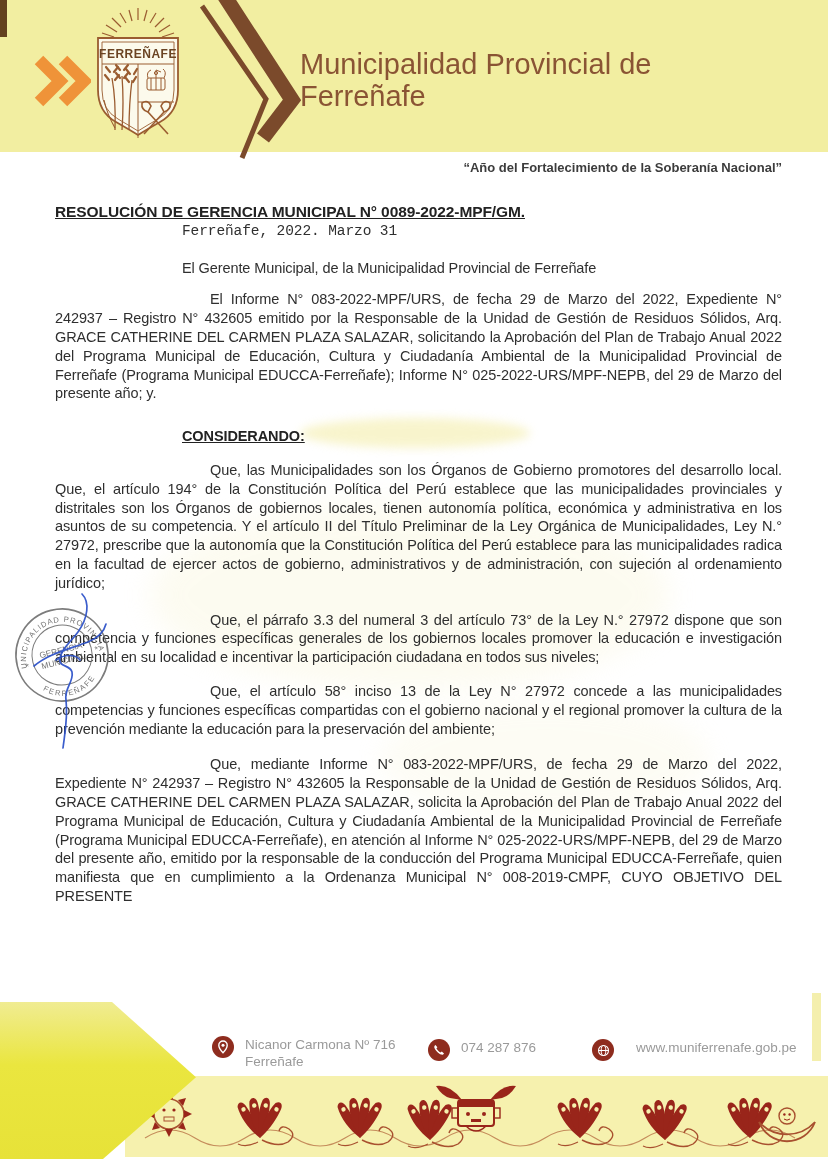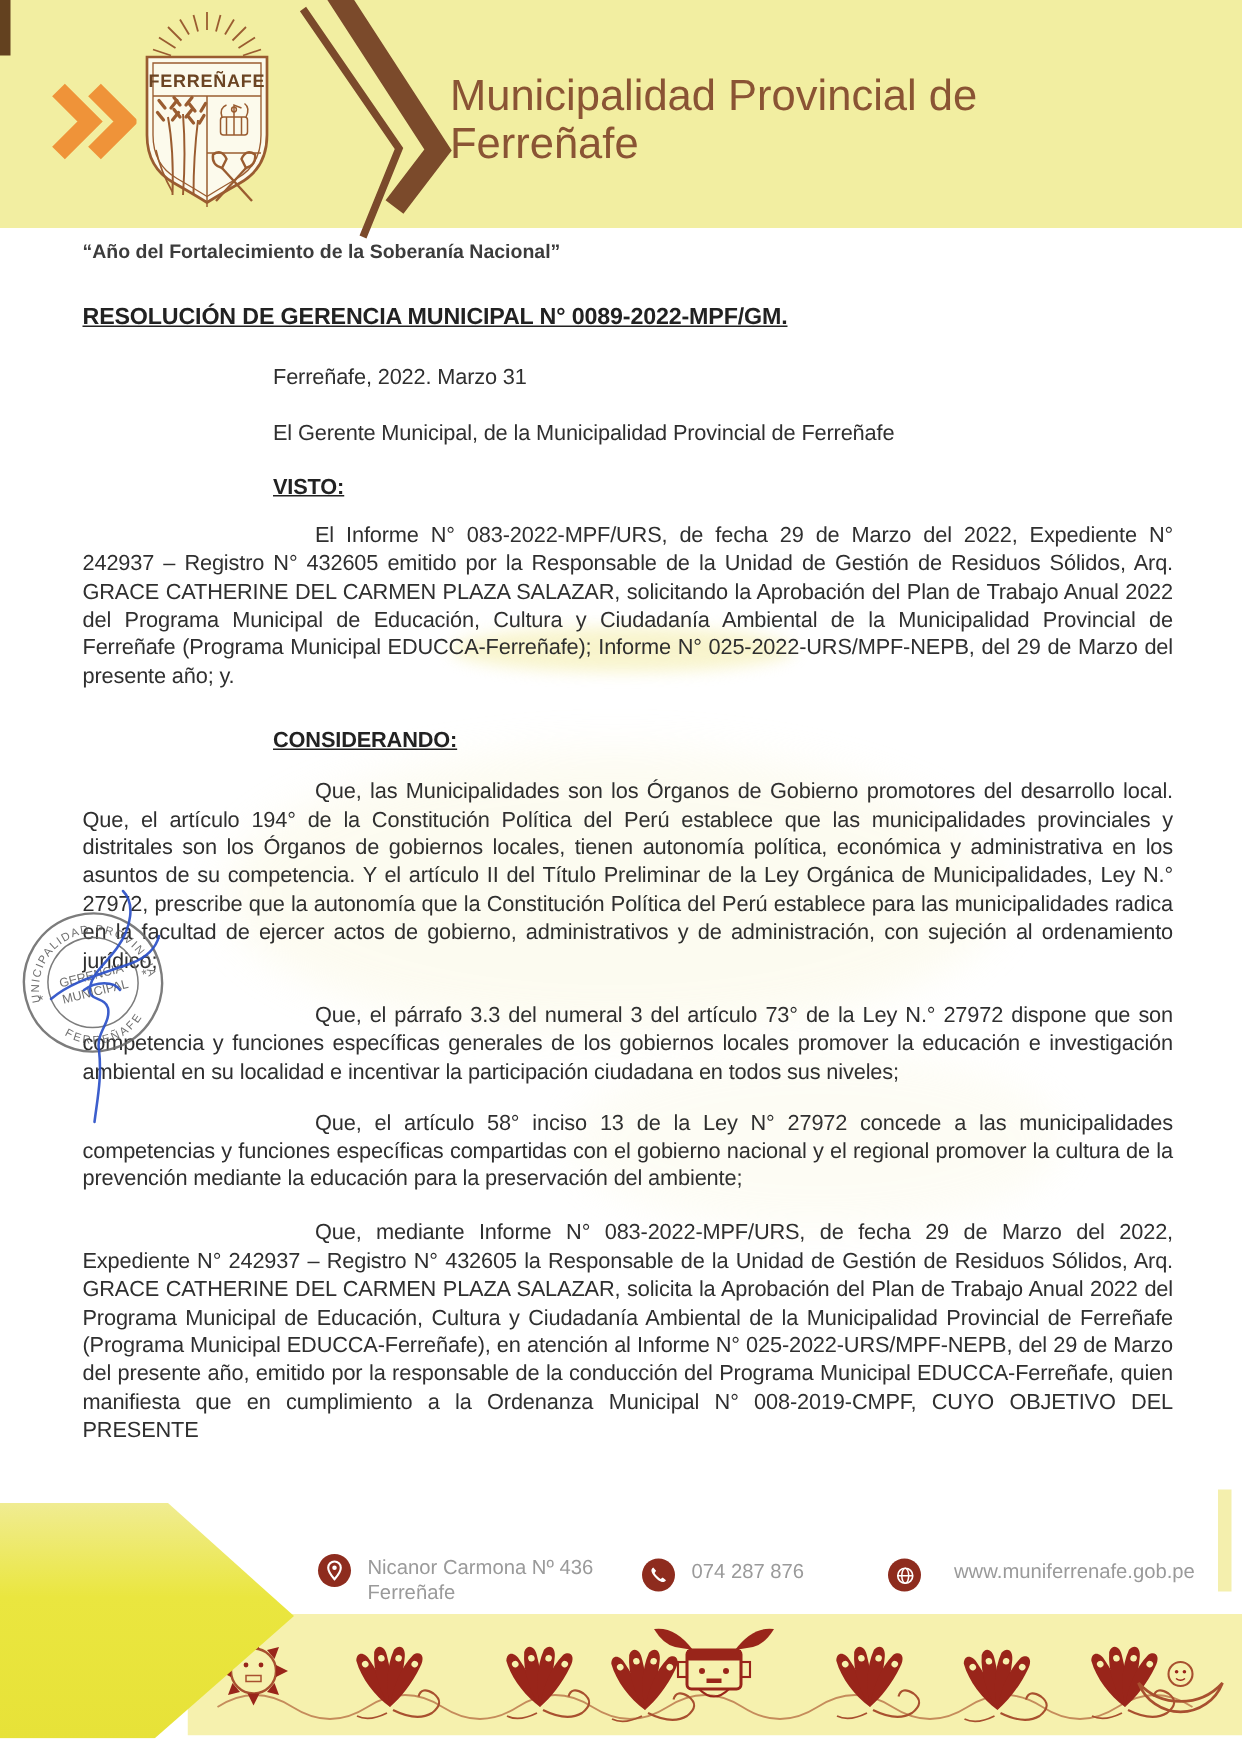--- a/index.html
+++ b/index.html
@@ -9,28 +9,28 @@
   
   .band{position:absolute;left:0;top:0;width:828px;height:152px;background:#f2eea1;}
   .corner-strip{position:absolute;left:0;top:0;width:7px;height:37px;background:#63411f;}
   .orange-chevrons{position:absolute;left:33px;top:55px;}
   .big-chevron{position:absolute;left:193px;top:0;}
   .coat{position:absolute;left:84px;top:6px;}
   .org-title{position:absolute;left:300px;top:48px;width:450px;text-align:left;
              color:#8a5434;font-size:29px;line-height:1.12;font-weight:400;}
 
   
-  .motto{position:absolute;left:55px;top:160px;width:727px;text-align:left;
+  .motto{position:absolute;left:55px;top:160px;width:727px;text-align:right;
          font-size:13px;font-weight:700;color:#3c3c3c;}
   .doc{position:absolute;left:55px;top:203px;width:727px;font-size:14.5px;
        line-height:18.8px;letter-spacing:-0.1px;color:#2f2f2f;}
   .doc .title{text-align:left;font-weight:700;font-size:15.5px;color:#222;
               text-decoration:underline;margin:0 0 0 0;}
   .doc .ln{margin:0;padding-left:127px;}
-  .doc .date{margin-top:21px;}
+  .doc .date{font-family:Liberation Mono, monospace;}
   .doc .issuer{margin-top:18px;}
   .doc .label{margin-top:18px;font-weight:700;text-decoration:underline;color:#222;}
   .doc p.par{margin:0;text-align:justify;text-indent:155px;}
   .doc p.visto-p{margin-top:13px;}
   .doc .label2{margin-top:24px;}
   .doc p.c1{margin-top:15px;}
   .doc p.c2{margin-top:18px;}
   .doc p.c3{margin-top:15px;}
   .doc p.c4{margin-top:17px;}
 
@@ -142,21 +142,20 @@
   <div class="motto">“Año del Fortalecimiento de la Soberanía Nacional”</div>
 
   <div class="ghost g1"></div>
   <div class="ghost g2"></div>
   <div class="ghost g3"></div>
 
   <div class="doc">
     <div class="title">RESOLUCIÓN DE GERENCIA MUNICIPAL N° 0089-2022-MPF/GM.</div>
     <div class="ln date">Ferreñafe, 2022. Marzo 31</div>
     <div class="ln issuer">El Gerente Municipal, de la Municipalidad Provincial de Ferreñafe</div>
-    <div class="ln label">VISTO:</div>
     <p class="par visto-p">El Informe N° 083-2022-MPF/URS, de fecha 29 de Marzo del 2022, Expediente N° 242937 – Registro N° 432605 emitido por la Responsable de la Unidad de Gestión de Residuos Sólidos, Arq. GRACE CATHERINE DEL CARMEN PLAZA SALAZAR, solicitando la Aprobación del Plan de Trabajo Anual 2022 del Programa Municipal de Educación, Cultura y Ciudadanía Ambiental de la Municipalidad Provincial de Ferreñafe (Programa Municipal EDUCCA-Ferreñafe); Informe N° 025-2022-URS/MPF-NEPB, del 29 de Marzo del presente año; y.</p>
     <div class="ln label label2">CONSIDERANDO:</div>
     <p class="par c1">Que, las Municipalidades son los Órganos de Gobierno promotores del desarrollo local. Que, el artículo 194° de la Constitución Política del Perú establece que las municipalidades provinciales y distritales son los Órganos de gobiernos locales, tienen autonomía política, económica y administrativa en los asuntos de su competencia. Y el artículo II del Título Preliminar de la Ley Orgánica de Municipalidades, Ley N.° 27972, prescribe que la autonomía que la Constitución Política del Perú establece para las municipalidades radica en la facultad de ejercer actos de gobierno, administrativos y de administración, con sujeción al ordenamiento jurídico;</p>
     <p class="par c2">Que, el párrafo 3.3 del numeral 3 del artículo 73° de la Ley N.° 27972 dispone que son competencia y funciones específicas generales de los gobiernos locales promover la educación e investigación ambiental en su localidad e incentivar la participación ciudadana en todos sus niveles;</p>
     <p class="par c3">Que, el artículo 58° inciso 13 de la Ley N° 27972 concede a las municipalidades competencias y funciones específicas compartidas con el gobierno nacional y el regional promover la cultura de la prevención mediante la educación para la preservación del ambiente;</p>
     <p class="par c4">Que, mediante Informe N° 083-2022-MPF/URS, de fecha 29 de Marzo del 2022, Expediente N° 242937 – Registro N° 432605 la Responsable de la Unidad de Gestión de Residuos Sólidos, Arq. GRACE CATHERINE DEL CARMEN PLAZA SALAZAR, solicita la Aprobación del Plan de Trabajo Anual 2022 del Programa Municipal de Educación, Cultura y Ciudadanía Ambiental de la Municipalidad Provincial de Ferreñafe (Programa Municipal EDUCCA-Ferreñafe), en atención al Informe N° 025-2022-URS/MPF-NEPB, del 29 de Marzo del presente año, emitido por la responsable de la conducción del Programa Municipal EDUCCA-Ferreñafe, quien manifiesta que en cumplimiento a la Ordenanza Municipal N° 008-2019-CMPF, CUYO OBJETIVO DEL PRESENTE</p>
   </div>
 
   <svg class="stamp" width="112" height="114" viewBox="-56 -57 112 114">
     <g transform="rotate(-14)" fill="#5c5c5c" font-family="Liberation Sans, sans-serif">
@@ -189,21 +188,21 @@
 
   <div class="contact">
     <div class="c-item c-addr">
       <span class="c-icon">
         <svg width="12" height="14" viewBox="0 0 12 14">
             <path d="M6,1 a4.2,4.2 0 0 1 4.2,4.2 c0,3 -4.2,7.6 -4.2,7.6 c0,0 -4.2,-4.6 -4.2,-7.6 A4.2,4.2 0 0 1 6,1 z" fill="none" stroke="#ffffff" stroke-width="1.4"></path>
             <circle cx="6" cy="5.2" r="1.5" fill="#ffffff"></circle>
           </svg>
       </span>
       <span class="c-text">
-        <span>Nicanor Carmona Nº 436</span><br>
+        <span>Nicanor Carmona Nº 716</span><br>
         <span>Ferreñafe</span>
       </span>
     </div>
     <div class="c-item c-phone">
       <span class="c-icon">
         <svg width="12" height="12" viewBox="0 0 12 12">
             <path d="M2.5,1 C1.5,1.6 1,2.6 1.4,3.8 C2.2,6.4 5.6,9.8 8.2,10.6 C9.4,11 10.4,10.5 11,9.5 L8.8,7.6 L7.4,8.6 C6,7.8 4.2,6 3.4,4.6 L4.4,3.2 Z" fill="#ffffff"></path>
           </svg>
       </span>
       <span class="c-text">074 287 876</span>

